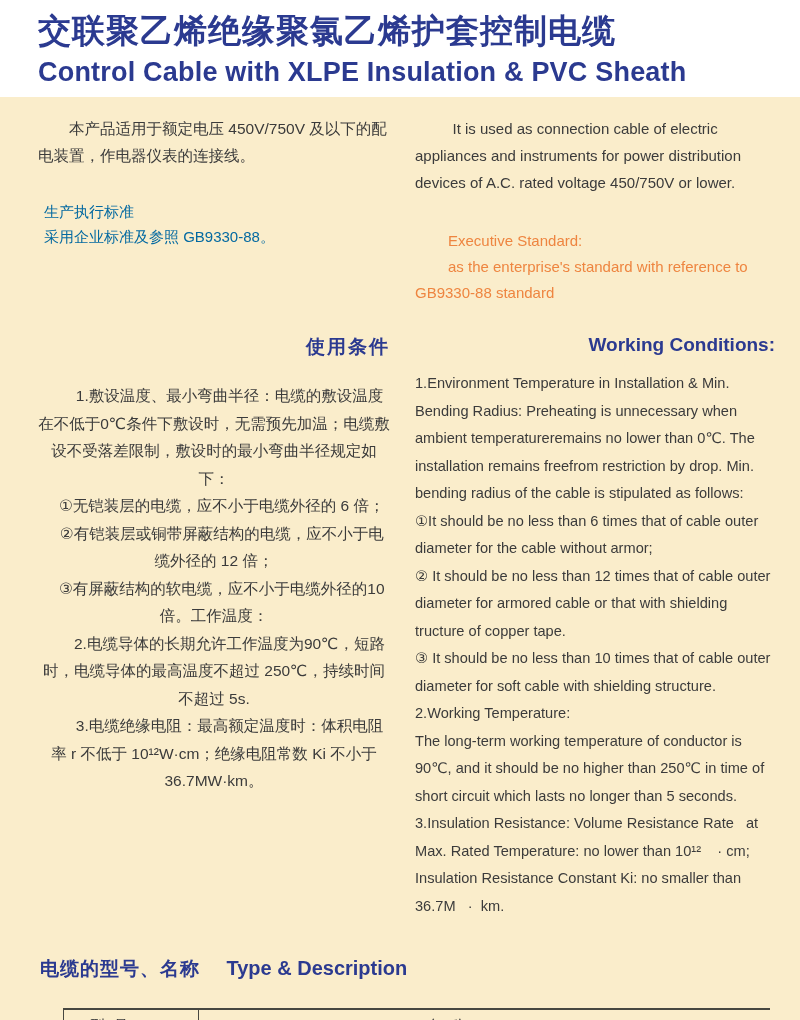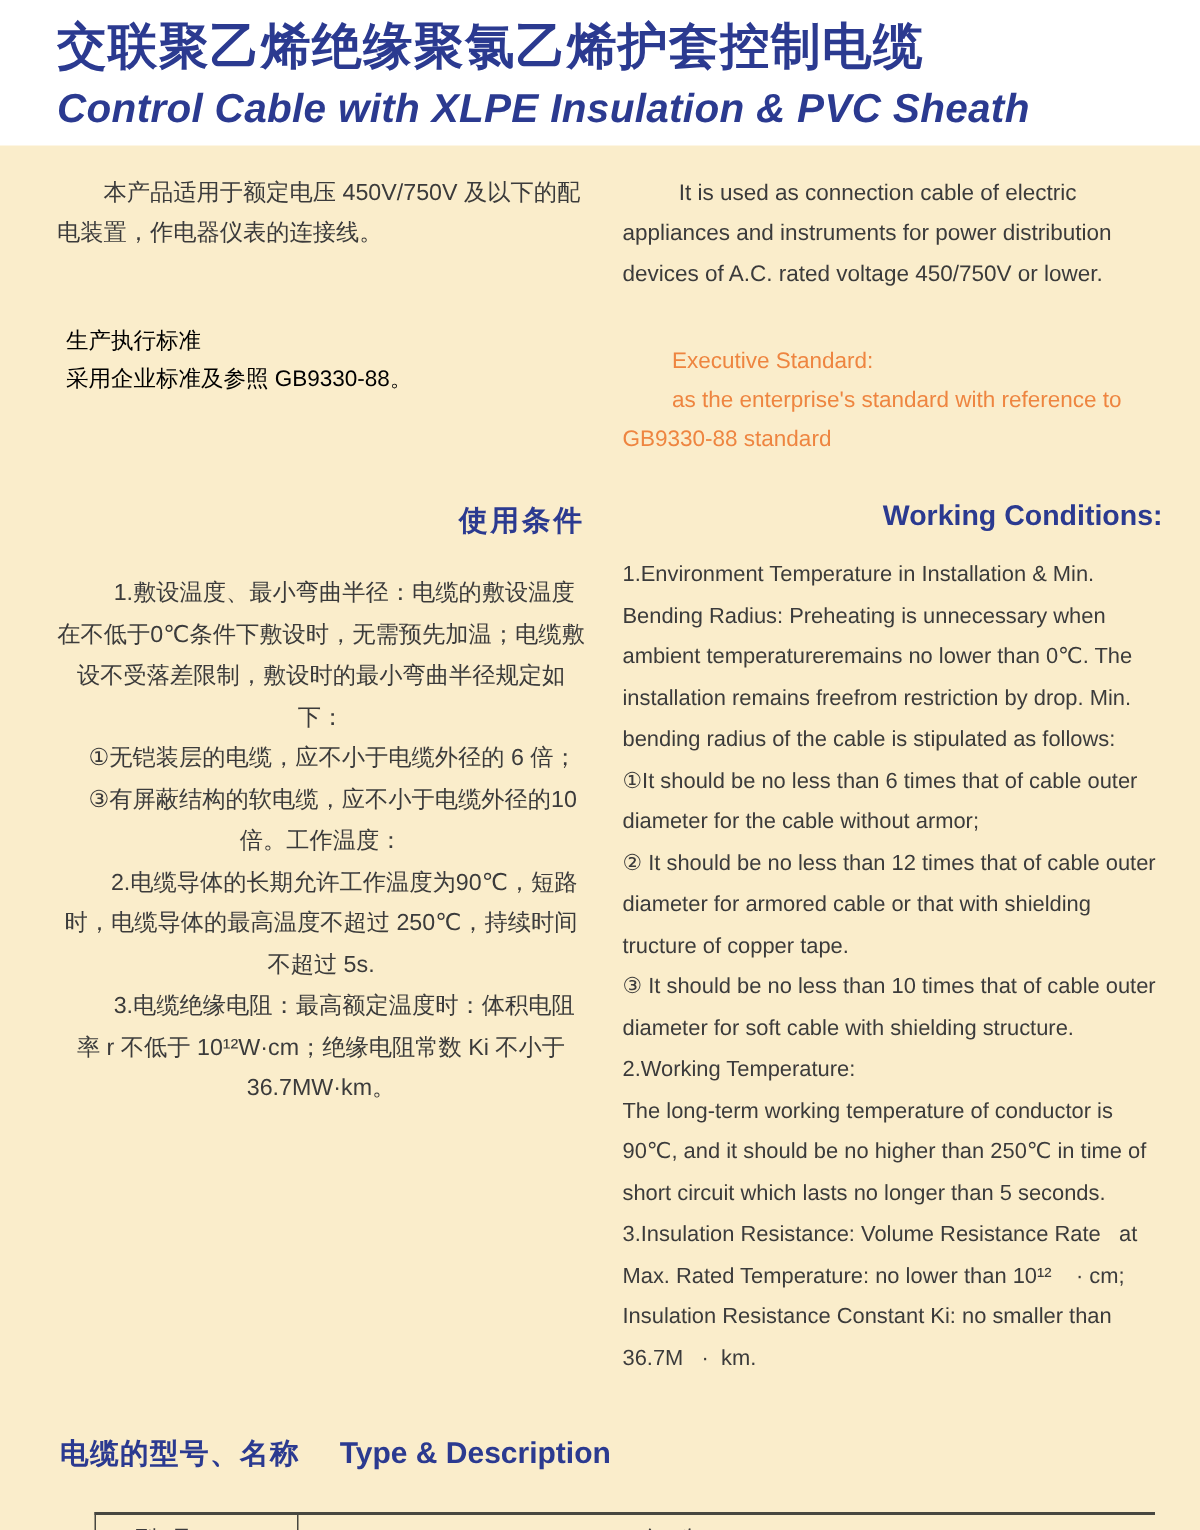--- a/index.html
+++ b/index.html
@@ -23,40 +23,39 @@
     color:#2B3A90;
     font-size:33px;
     font-weight:700;
     letter-spacing:1px;
     line-height:42px;
   }
   .title-en {
     color:#2B3A90;
     font-size:27px;
     font-weight:700;
-    font-style:italic;
     line-height:36px;
     margin-top:2px;
     letter-spacing:0.2px;
   }
   
   .cols { display:flex; padding:0 25px 0 38px; }
   .col-l { width:352px; flex:none; }
   .col-r { flex:1; margin-left:25px; }
   
   .intro { margin-top:18px; }
   .zh-par {
     font-size:15.5px; line-height:27px;
     text-indent:2em;
   }
   .en-par {
     font-size:15px; line-height:27px;
     text-indent:2.5em;
   }
-  .std-zh { margin-top:46px; color:#000000; font-size:15px; line-height:25px; }
+  .std-zh { margin-top:30px; color:#0369a1; font-size:15px; line-height:25px; }
   .std-zh p { text-indent:0.4em; }
   .std-en { margin-top:32px; color:#EE8540; font-size:15px; line-height:26px; }
   .std-en p { text-indent:2.2em; }
   
   .wc-row { margin-top:28px; }
   .wc-head-zh {
     color:#2B3A90; font-size:19px; font-weight:700; letter-spacing:2px;text-align:right;
   }
   .wc-head-en {
     color:#2B3A90; font-size:19px; font-weight:700; text-align:right;
@@ -121,20 +120,21 @@
       </div>
     </div>
   </div>
 
   <div class="cols wc-row">
     <div class="col-l">
       <div class="wc-head-zh">使用条件</div>
       <div class="wc-zh">
         <p class="num">1.敷设温度、最小弯曲半径：电缆的敷设温度在不低于0℃条件下敷设时，无需预先加温；电缆敷设不受落差限制，敷设时的最小弯曲半径规定如下：</p>
         <p class="circ">①无铠装层的电缆，应不小于电缆外径的 6 倍；</p>
+        <p class="circ">②有铠装层或铜带屏蔽结构的电缆，应不小于电缆外径的 12 倍；</p>
         <p class="circ">③有屏蔽结构的软电缆，应不小于电缆外径的10倍。工作温度：</p>
         <p class="num">2.电缆导体的长期允许工作温度为90℃，短路时，电缆导体的最高温度不超过 250℃，持续时间不超过 5s.</p>
         <p class="num">3.电缆绝缘电阻：最高额定温度时：体积电阻率 r 不低于 10¹²W·cm；绝缘电阻常数 Ki 不小于 36.7MW·km。</p>
       </div>
     </div>
     <div class="col-r">
       <div class="wc-head-en">Working Conditions:</div>
       <div class="wc-en">
         <p>1.Environment Temperature in Installation &amp; Min. Bending Radius: Preheating is unnecessary when ambient temperatureremains no lower than 0℃. The installation remains freefrom restriction by drop. Min. bending radius of the cable is stipulated as follows:</p>
         <p>①It should be no less than 6 times that of cable outer diameter for the cable without armor;</p>

